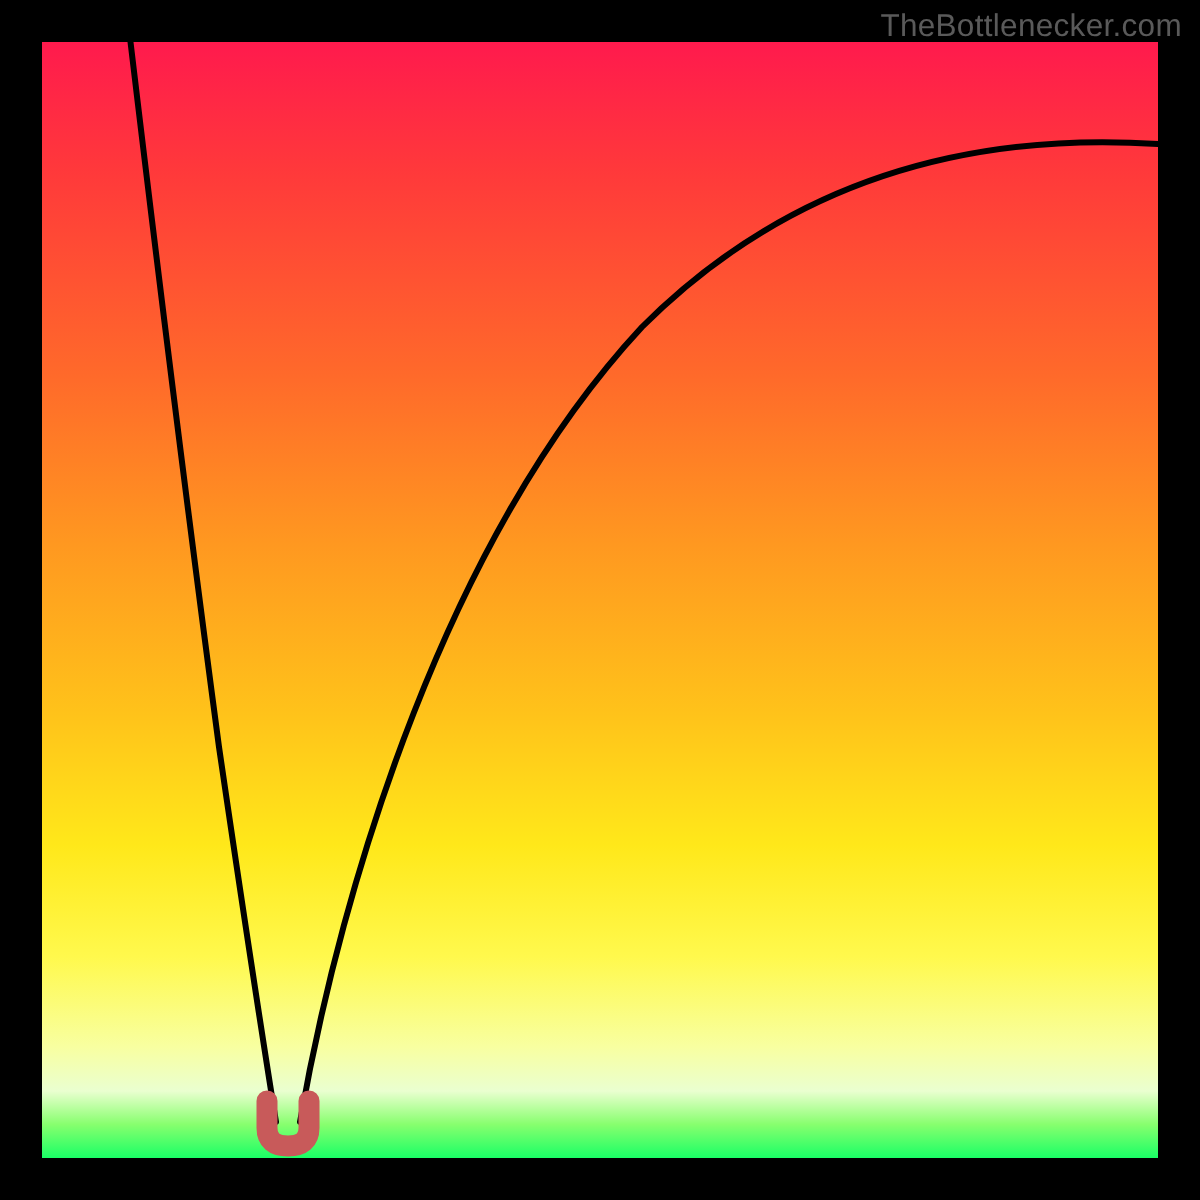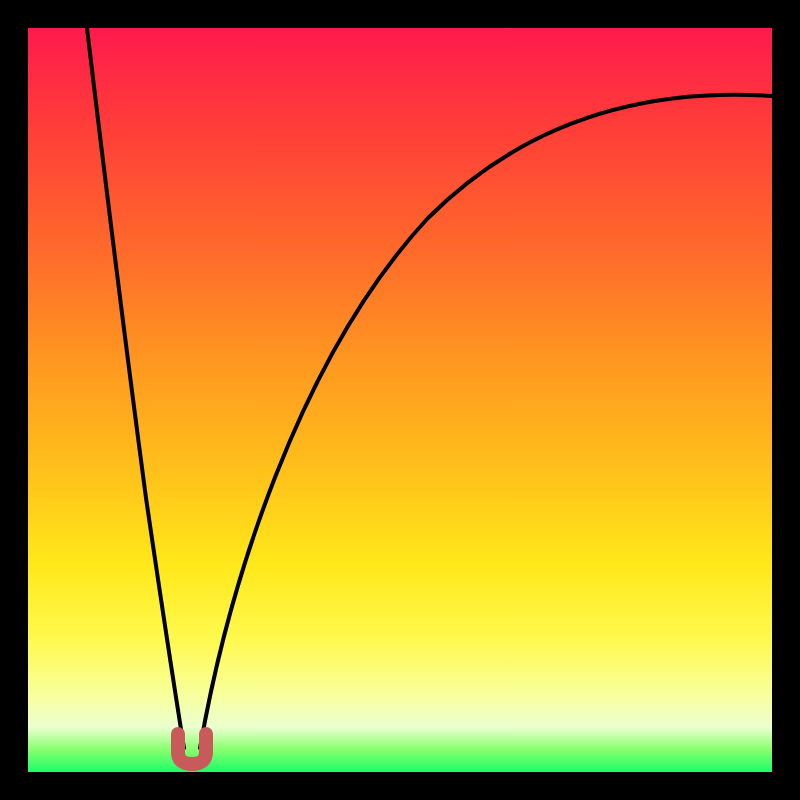--- a/index.html
+++ b/index.html
@@ -69,13 +69,14 @@
                C 500 90, 620 60, 744 68" stroke="#000" stroke-width="4" fill="none" stroke-linecap="round"></path>
 
       <path d="M 150 706
                L 150 724
                Q 150 736 164 736
                Q 178 736 178 724
                L 178 706" stroke="#c85a5a" stroke-width="14" fill="none" stroke-linecap="round" stroke-linejoin="round"></path>
     </svg>
 
   </div>
+  <div class="watermark">TheBottlenecker.com</div>
 </div>
 
 </body></html>

